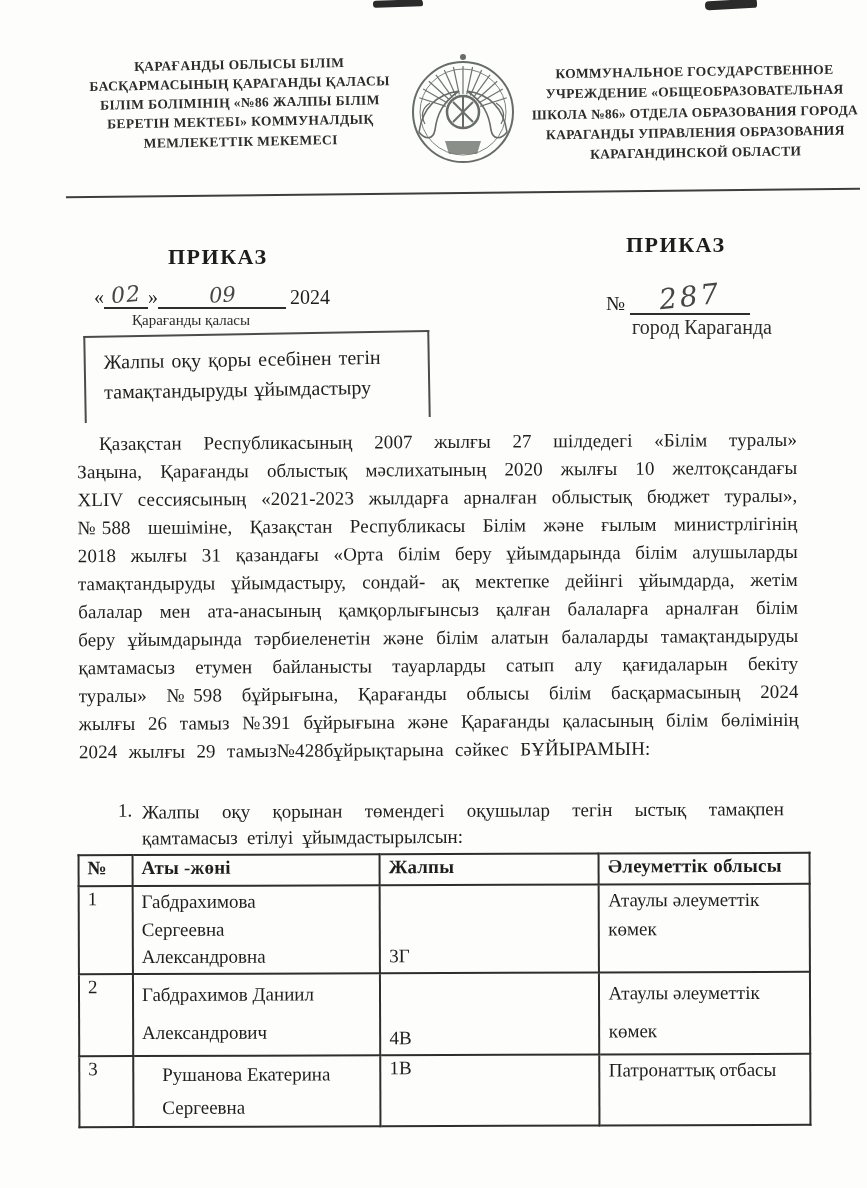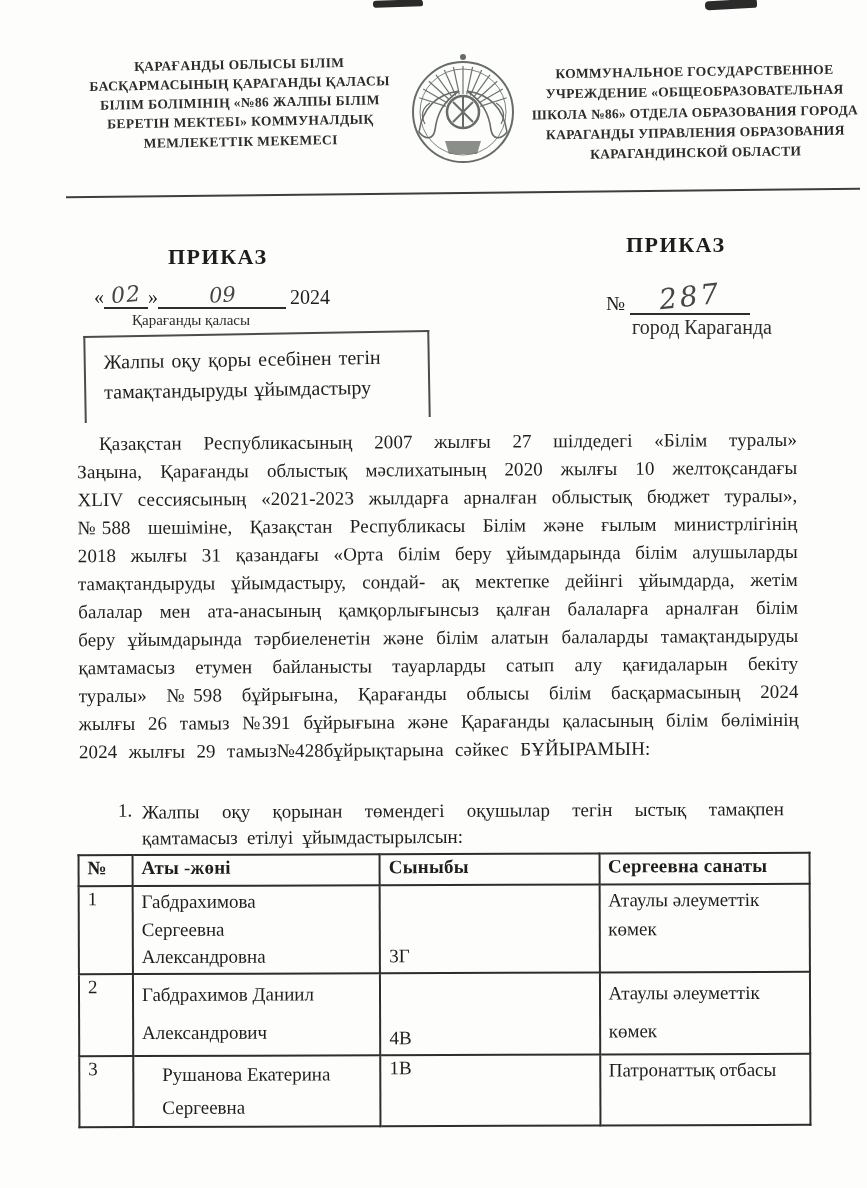--- a/index.html
+++ b/index.html
@@ -159,22 +159,22 @@
     <colgroup>
       <col style="width:54px">
         <col style="width:248px">
         <col style="width:220px">
         <col style="width:211px">
     </colgroup>
     <tbody>
       <tr>
         <th>№</th>
         <th>Аты -жөні</th>
-        <th>Сыныбы</th>
-        <th>Сергеевна санаты</th>
+        <th>Жалпы</th>
+        <th>Әлеуметтік облысы</th>
       </tr>
       <tr class="r1">
         <td>1</td>
         <td class="name-cell">Габдрахимова Сергеевна Александровна</td>
         <td class="grade-cell">3Г</td>
         <td class="cat-cell">Атаулы әлеуметтік көмек</td>
       </tr>
       <tr class="r2">
         <td>2</td>
         <td class="name-cell">Габдрахимов Даниил Александрович</td>

